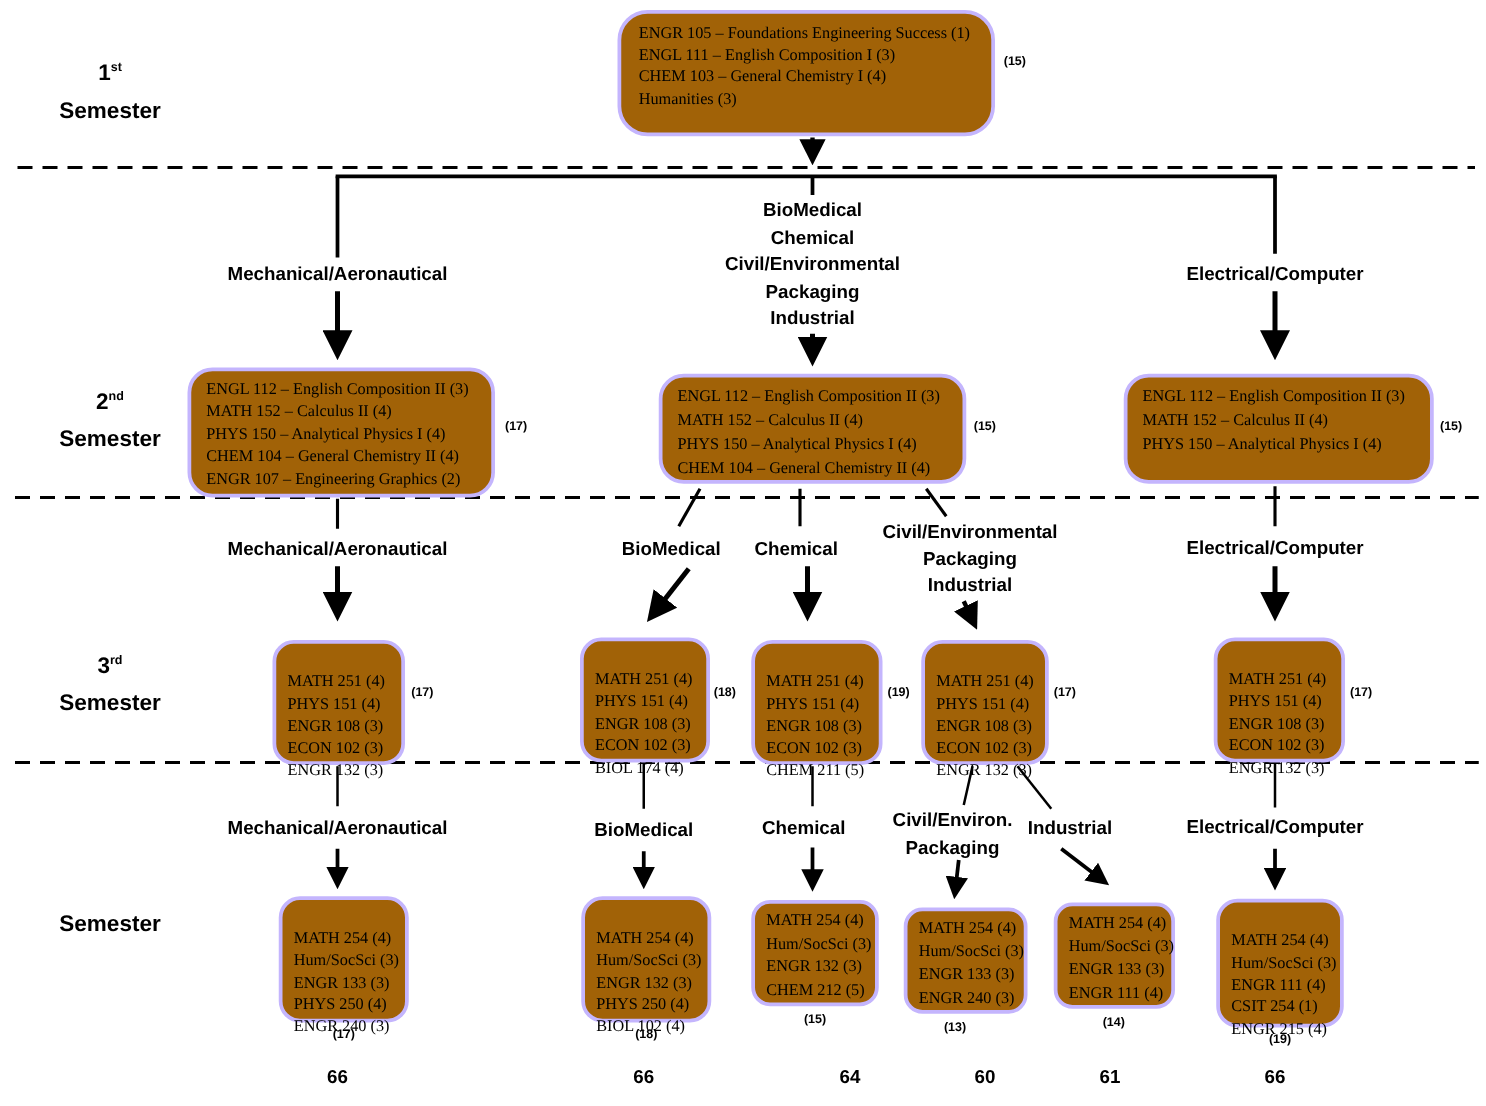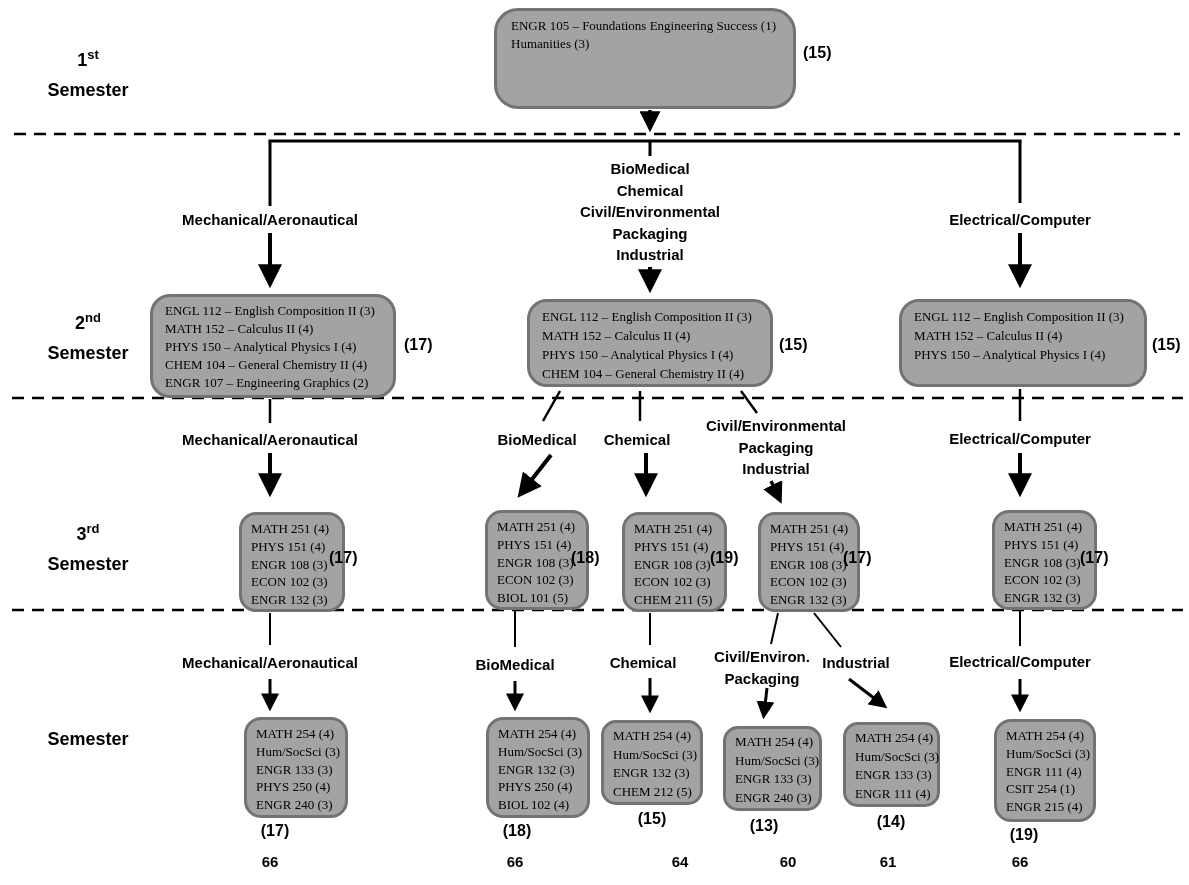--- a/index.html
+++ b/index.html
@@ -1,34 +1,34 @@
 <!DOCTYPE html>
 <html><head>
 <meta charset="utf-8">
 <style>
   html,body{margin:0;padding:0;background:#fff;}
   .canvas{position:relative;width:1189px;height:885px;background:#ffffff;
           font-family:"Liberation Sans",sans-serif;color:#000;overflow:hidden;}
   svg.wires{position:absolute;left:0;top:0;z-index:1;}
-  .box{position:absolute;z-index:2;background:#a3a3a3;border:3px solid #737373;box-sizing:border-box;
+  .box{position:absolute;z-index:2;background:#a16207;border:3px solid #c4b5fd;box-sizing:border-box;
        font-family:"Liberation Serif",serif;font-size:13px;white-space:nowrap;}
   .r1{line-height:17.6px;padding:6px 6px 0 14px;border-radius:24px;}
   .lines5{line-height:18px;padding:5px 6px 0 12px;border-radius:20px;}
   .lines4{line-height:19px;padding:5px 6px 0 12px;border-radius:20px;}
-  .small5{line-height:17.8px;padding:5px 4px 0 9px;border-radius:17px;margin-left:21px;}
+  .small5{line-height:17.8px;padding:21px 4px 0 9px;border-radius:17px;}
   .small4{line-height:18.5px;padding:4px 4px 0 9px;border-radius:15px;}
   .course{white-space:nowrap;}
-  .credits{position:absolute;z-index:2;font-weight:700;font-size:16px;
+  .credits{position:absolute;z-index:2;font-weight:700;font-size:10px;
            font-family:"Liberation Sans",sans-serif;}
   .below{transform:translateX(-50%);}
   .track{position:absolute;z-index:2;font-weight:700;font-size:15px;text-align:center;
          transform:translateX(-50%);white-space:nowrap;line-height:21.5px;}
   .semlbl{position:absolute;z-index:2;width:140px;text-align:center;font-weight:700;
           font-size:18px;line-height:30px;}
-  .semlbl sup{font-size:13px;}
+  .semlbl sup{font-size:10px;}
   .total{position:absolute;z-index:2;top:853px;font-weight:700;font-size:15px;
          transform:translateX(-50%);}
 </style>
 </head>
 <body>
 
 <div class="canvas">
 
   <svg class="wires" width="1189" height="885" viewBox="0 0 1189 885">
     <defs>
@@ -90,20 +90,22 @@
   <div class="semlbl" style="left:18px;top:514px">
     <div><span>3</span><sup>rd</sup></div>
     <div>Semester</div>
   </div>
   <div class="semlbl" style="left:18px;top:724px">
     <div>Semester</div>
   </div>
 
   <div class="box r1" style="left:494px;top:8px;width:302px;height:101px">
     <div class="course">ENGR 105 – Foundations Engineering Success (1)</div>
+    <div class="course">ENGL 111 – English Composition I (3)</div>
+    <div class="course">CHEM 103 – General Chemistry I (4)</div>
     <div class="course">Humanities (3)</div>
   </div>
   <div class="credits" style="left:803px;top:44px">(15)</div>
 
   <div class="track" style="left:270px;top:209px">Mechanical/Aeronautical</div>
   <div class="track" style="left:650px;top:158px">
     <div>BioMedical</div>
     <div>Chemical</div>
     <div>Civil/Environmental</div>
     <div>Packaging</div>
@@ -152,21 +154,21 @@
     <div class="course">ECON 102 (3)</div>
     <div class="course">ENGR 132 (3)</div>
   </div>
   <div class="credits" style="left:329px;top:549px">(17)</div>
 
   <div class="box small5" style="left:464px;top:510px;width:104px;height:100px">
     <div class="course">MATH 251 (4)</div>
     <div class="course">PHYS 151 (4)</div>
     <div class="course">ENGR 108 (3)</div>
     <div class="course">ECON 102 (3)</div>
-    <div class="course">BIOL 101 (5)</div>
+    <div class="course">BIOL 174 (4)</div>
   </div>
   <div class="credits" style="left:571px;top:549px">(18)</div>
 
   <div class="box small5" style="left:601px;top:512px;width:105px;height:100px">
     <div class="course">MATH 251 (4)</div>
     <div class="course">PHYS 151 (4)</div>
     <div class="course">ENGR 108 (3)</div>
     <div class="course">ECON 102 (3)</div>
     <div class="course">CHEM 211 (5)</div>
   </div>

